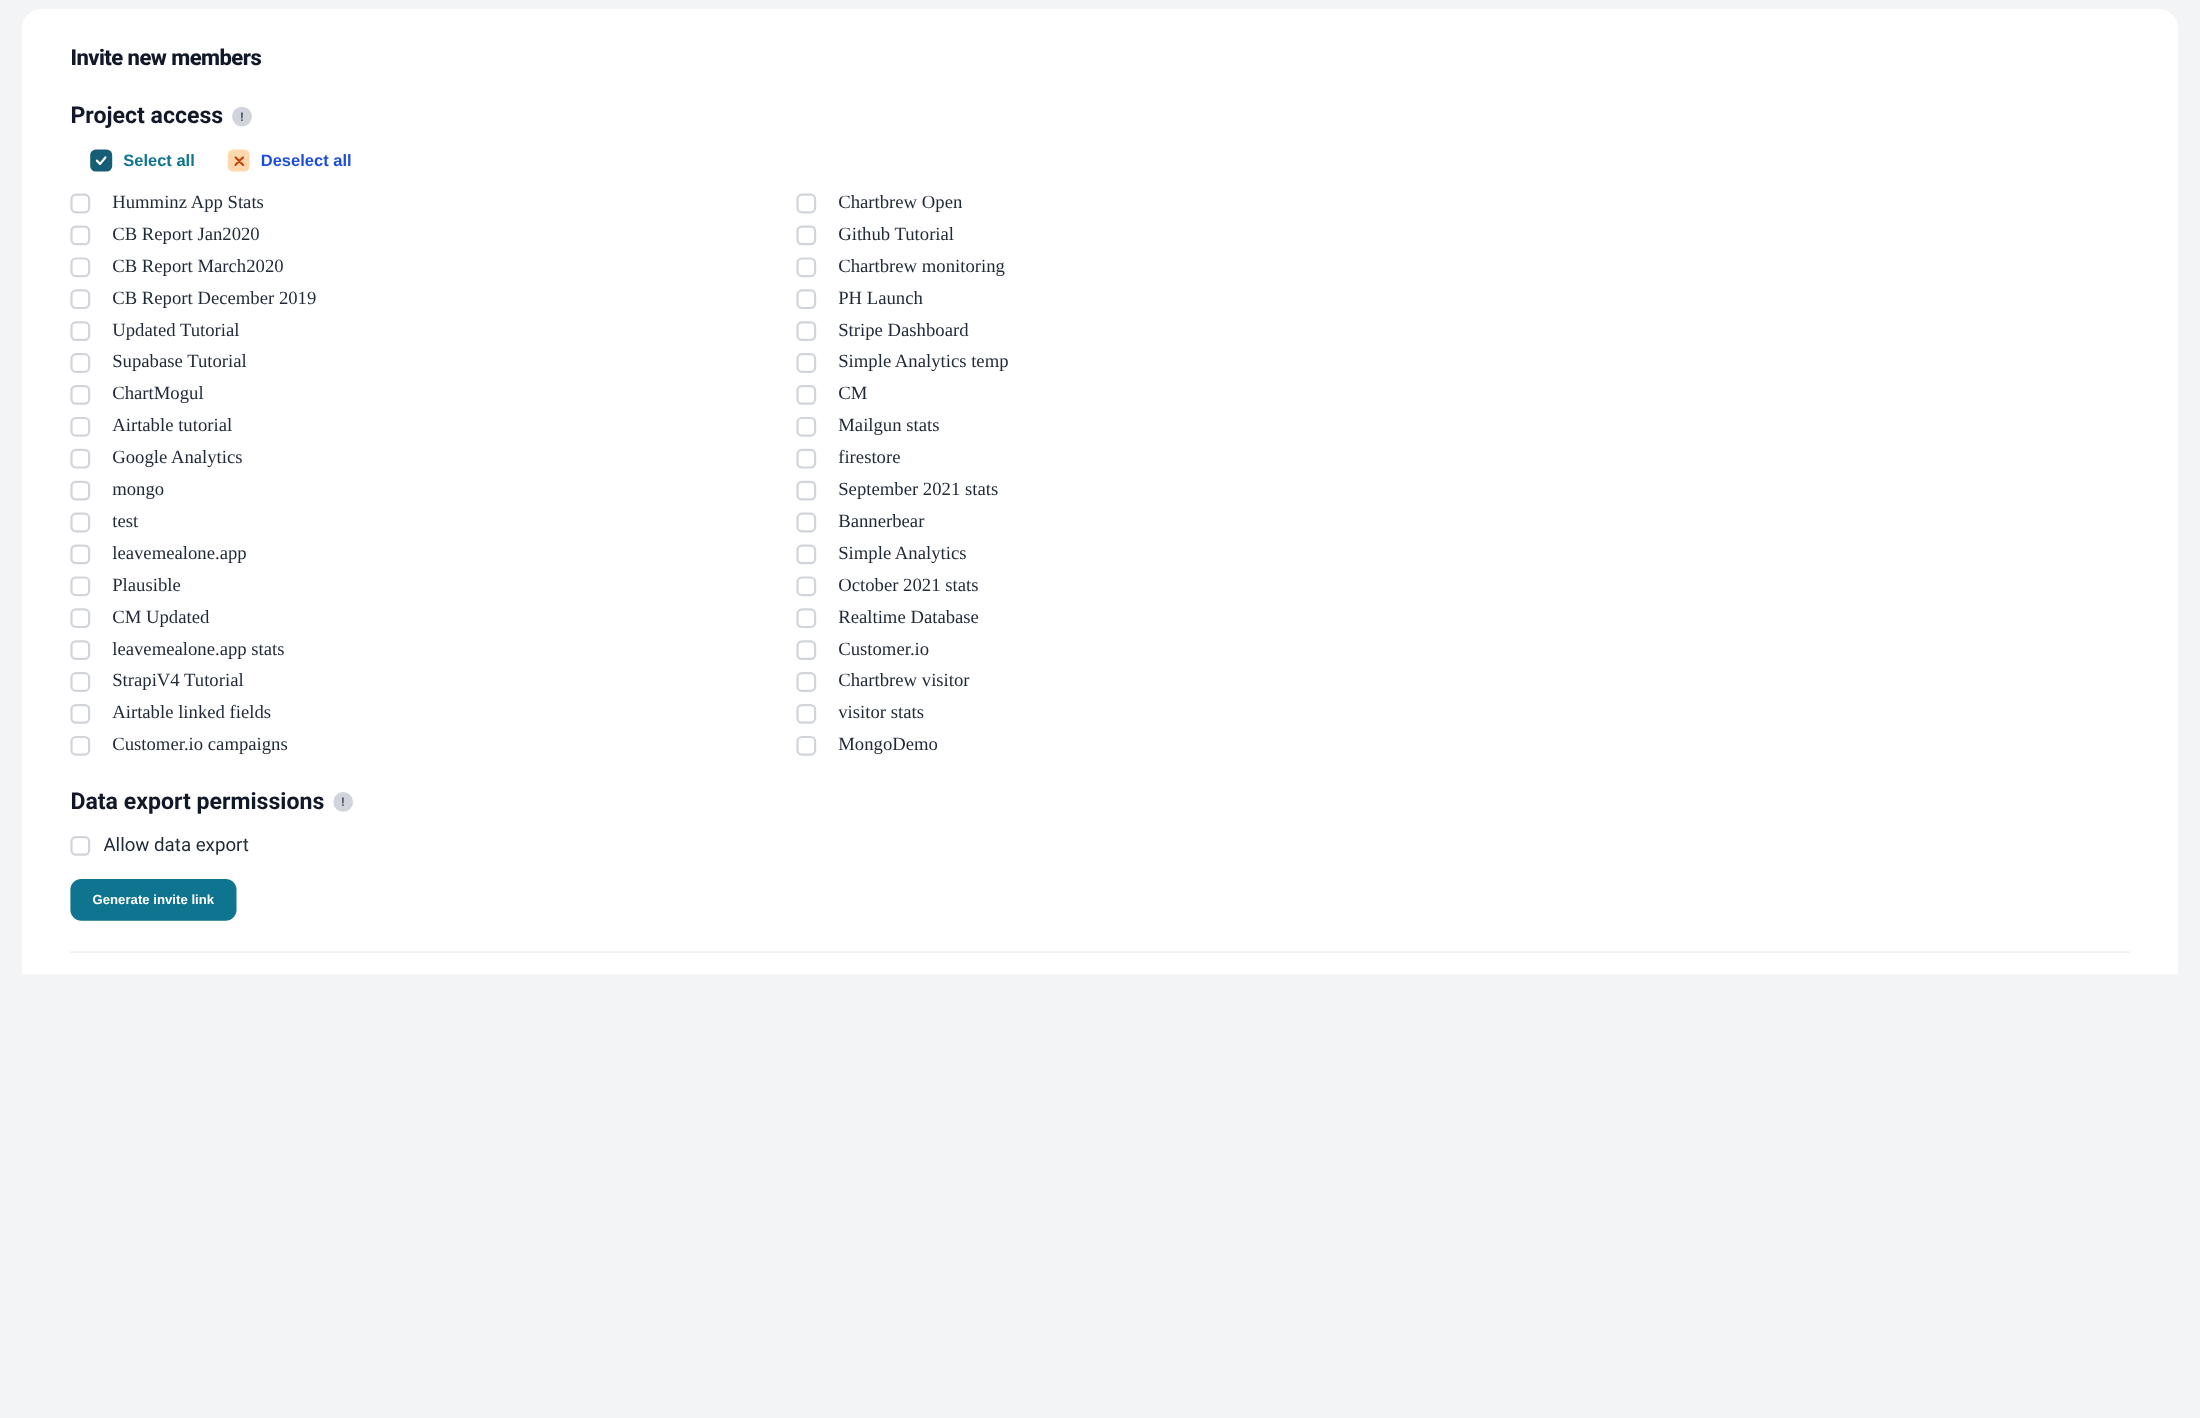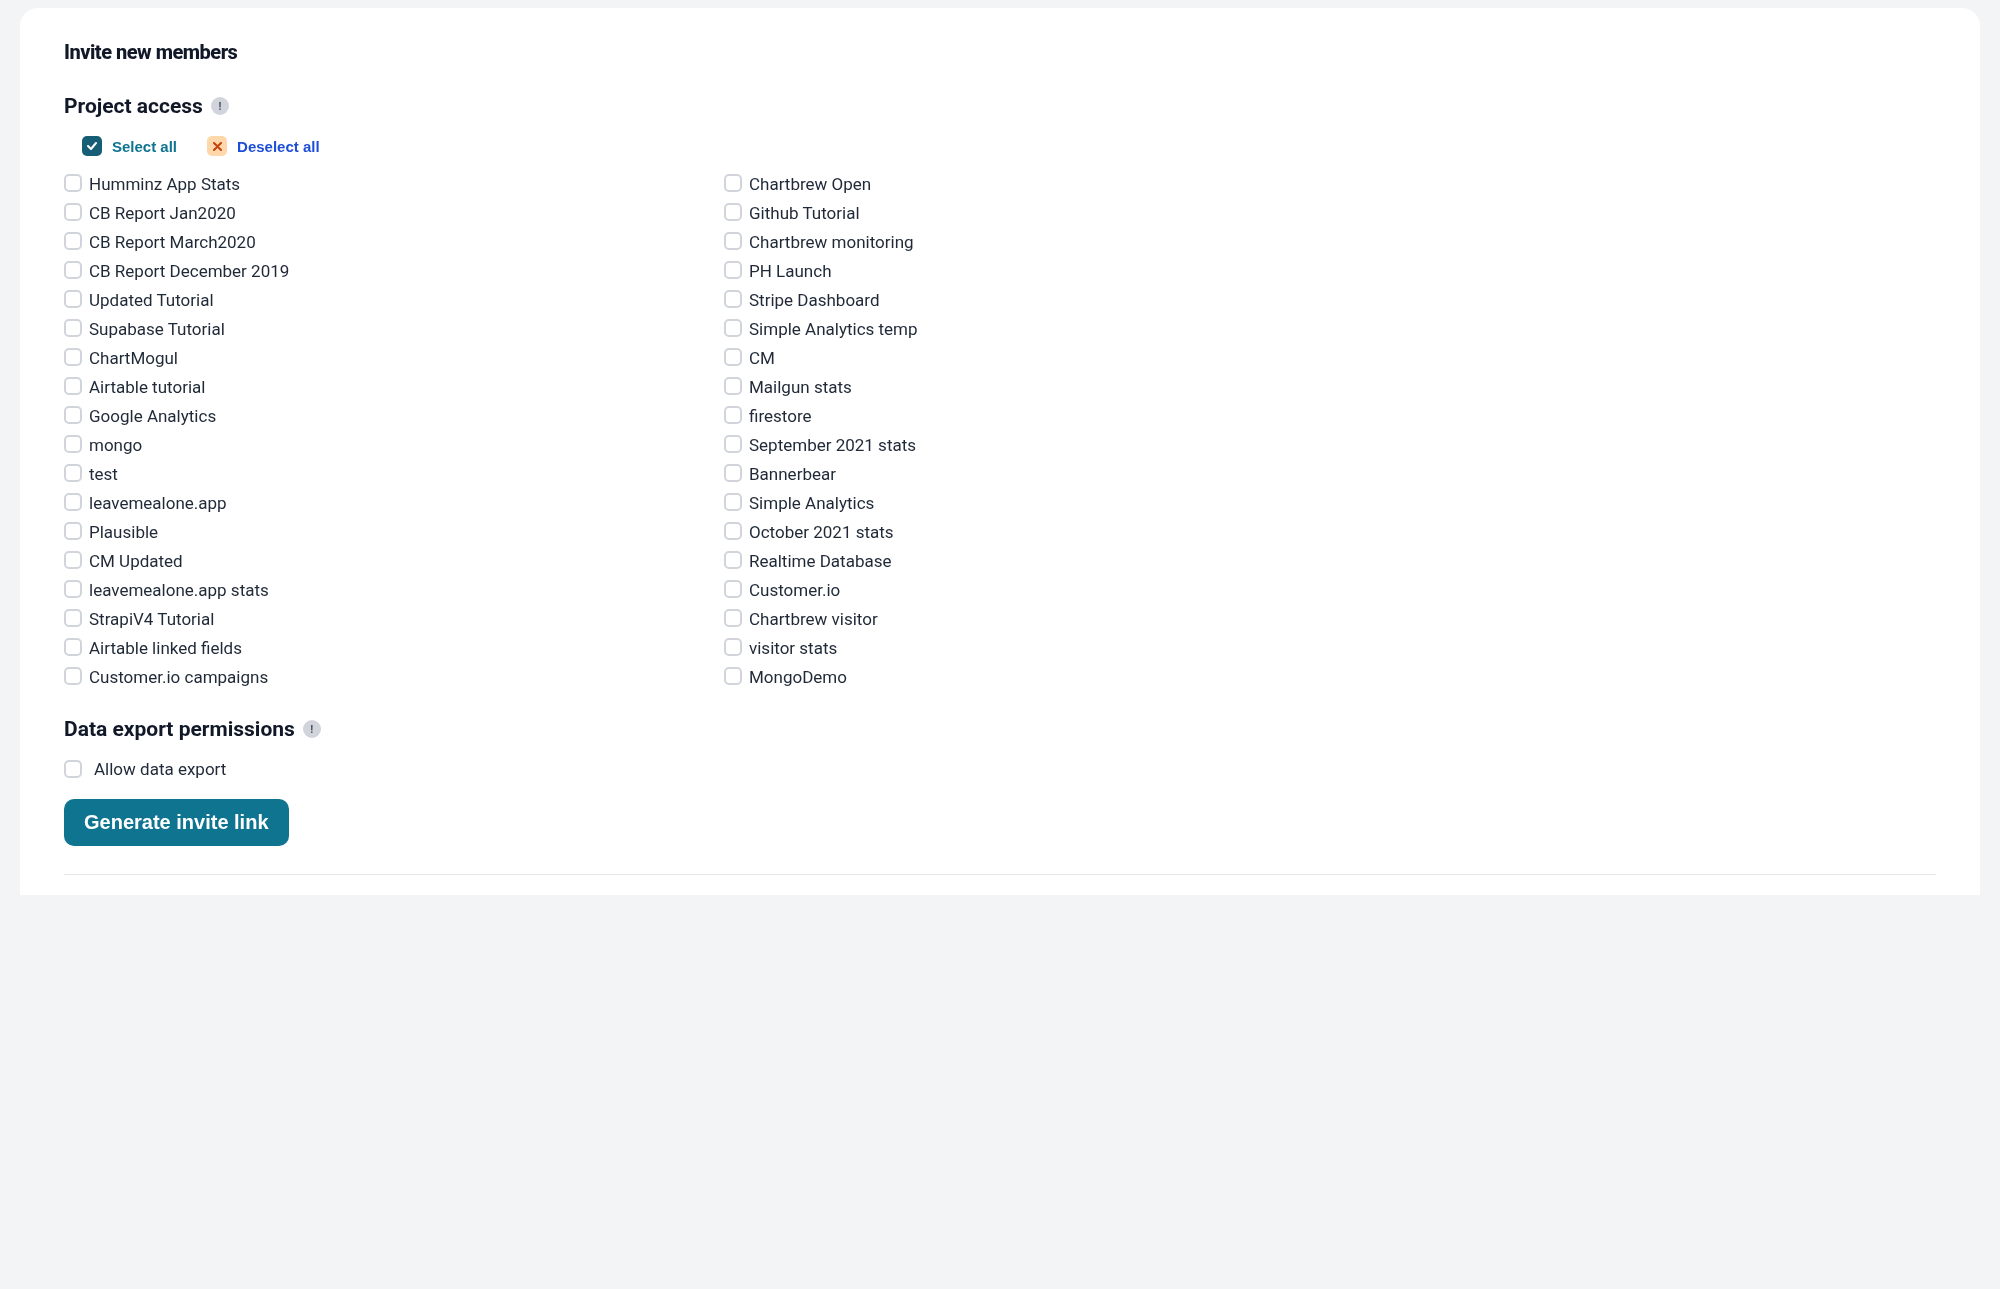--- a/index.html
+++ b/index.html
@@ -78,42 +78,43 @@
   .projects-grid {
     display: grid;
     grid-template-columns: 1fr 1fr;
     column-gap: 60px;
     row-gap: 9px;
     max-width: 1260px;
     margin-bottom: 30px;
   }
   .check-row {
     display: flex;
-    align-items: flex-start;
-    gap: 7px;
+    align-items: flex-end;
+    gap: 20px;
+    font-family: Liberation Serif, serif;
   }
   .checkbox {
     width: 18px;
     height: 18px;
     border: 2px solid #d1d5db;
     border-radius: 5px;
     background: #fff;
     flex-shrink: 0;
   }
   .check-label {
     font-size: 17px;
     color: #1f2937;
   }
   .primary-btn {
     background: #0e7490;
     color: #fff;
     border: none;
     border-radius: 10px;
     padding: 12px 20px;
-    font-size: 20px;
+    font-size: 12px;
     font-weight: 600;
     cursor: pointer;
     margin-top: 20px;
   }
   .divider {
     height: 1px;
     background: #e5e7eb;
     margin-top: 28px;
   }
   .export-section { margin-top: 2px; }

